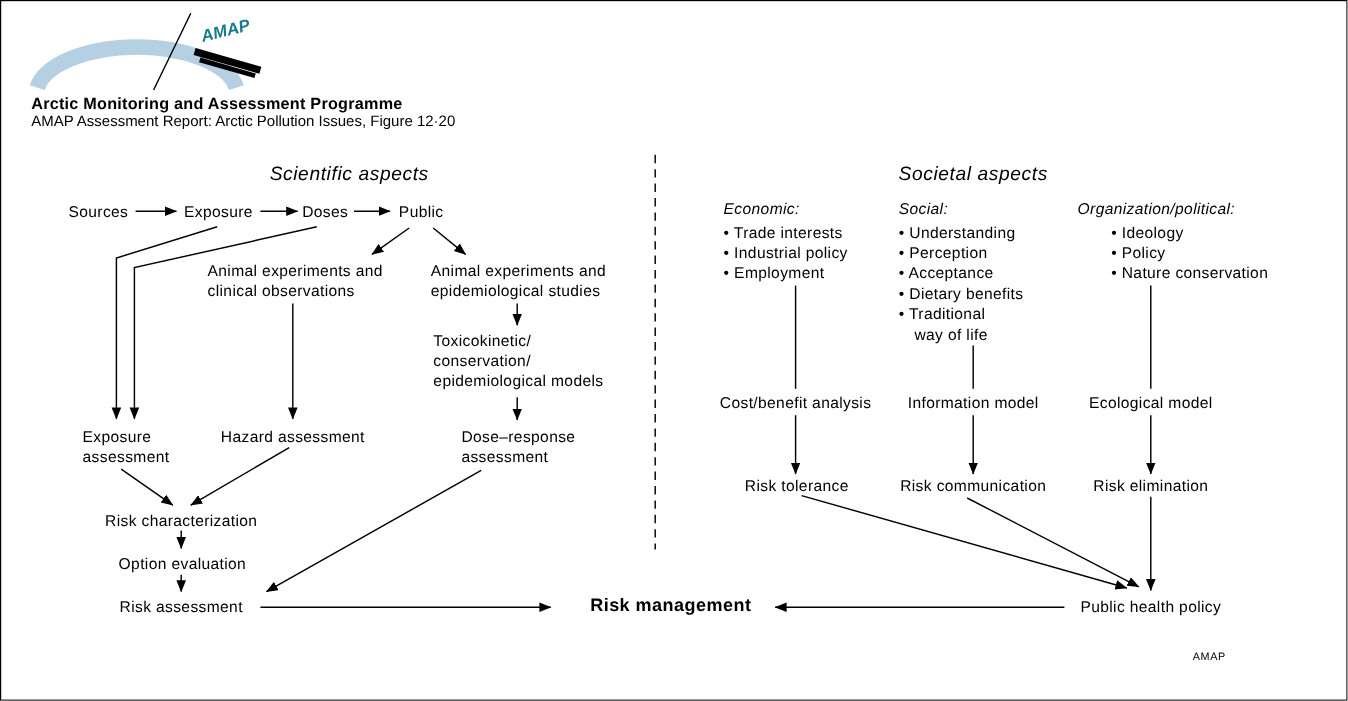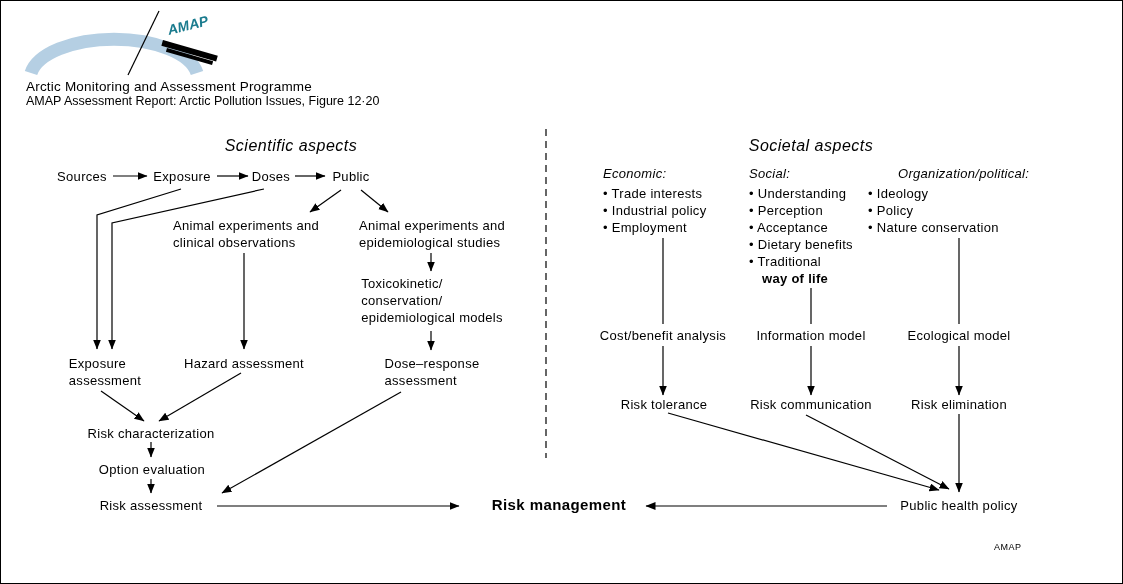--- a/index.html
+++ b/index.html
@@ -7,23 +7,23 @@
     position:relative; width:1123px; height:584px; background:#ffffff;
     border:1px solid #000; box-sizing:border-box; overflow:hidden;
     font-family:"Liberation Sans", sans-serif; color:#000;
   }
   .overlay { position:absolute; left:0; top:0; width:1123px; height:584px; }
   .lbl { position:absolute; font-size:13px; line-height:17px; white-space:nowrap; letter-spacing:0.3px; }
   .ctr { transform:translateX(-50%); }
   .section-heading { font-style:italic; font-size:16px; letter-spacing:0.5px; }
   .col-heading { font-style:italic; }
   .bullet-list div { line-height:17px; }
-  .cont-line { margin-left:13px;font-weight:bold; }
+  .cont-line { margin-left:13px; }
   .bold-node { font-weight:bold; font-size:15px; letter-spacing:0.4px;padding-left:16px; }
-  .hdr-title { position:absolute; left:25px; top:78px; font-size:13.5px; font-weight:normal; letter-spacing:0.2px; }
+  .hdr-title { position:absolute; left:25px; top:78px; font-size:13.5px; font-weight:bold; letter-spacing:0.2px; }
   .hdr-subtitle { position:absolute; left:25px; top:93px; font-size:12.5px; }
   .footer-credit { position:absolute; left:993px; top:541px; font-size:9px; letter-spacing:0.5px; }
   svg line, svg polyline { stroke:#000; stroke-width:1.2; fill:none; }
   svg .dashed { stroke-dasharray:7 5; }
 </style>
 </head>
 <body>
 
 <div class="page">
 
@@ -133,21 +133,21 @@
   <div class="lbl bullet-list" style="left:748px;top:184px">
     <div>• Understanding</div>
     <div>• Perception</div>
     <div>• Acceptance</div>
     <div>• Dietary benefits</div>
     <div>• Traditional</div>
     <div class="cont-line">way of life</div>
   </div>
 
   <div class="lbl col-heading" style="left:897px;top:164px">Organization/political:</div>
-  <div class="lbl bullet-list" style="left:867px;top:184px">
+  <div class="lbl bullet-list" style="left:925px;top:184px">
     <div>• Ideology</div>
     <div>• Policy</div>
     <div>• Nature conservation</div>
   </div>
 
   <div class="lbl ctr" style="left:662px;top:326px">Cost/benefit analysis</div>
   <div class="lbl ctr" style="left:810px;top:326px">Information model</div>
   <div class="lbl ctr" style="left:958px;top:326px">Ecological model</div>
 
   <div class="lbl ctr" style="left:663px;top:395px">Risk tolerance</div>

